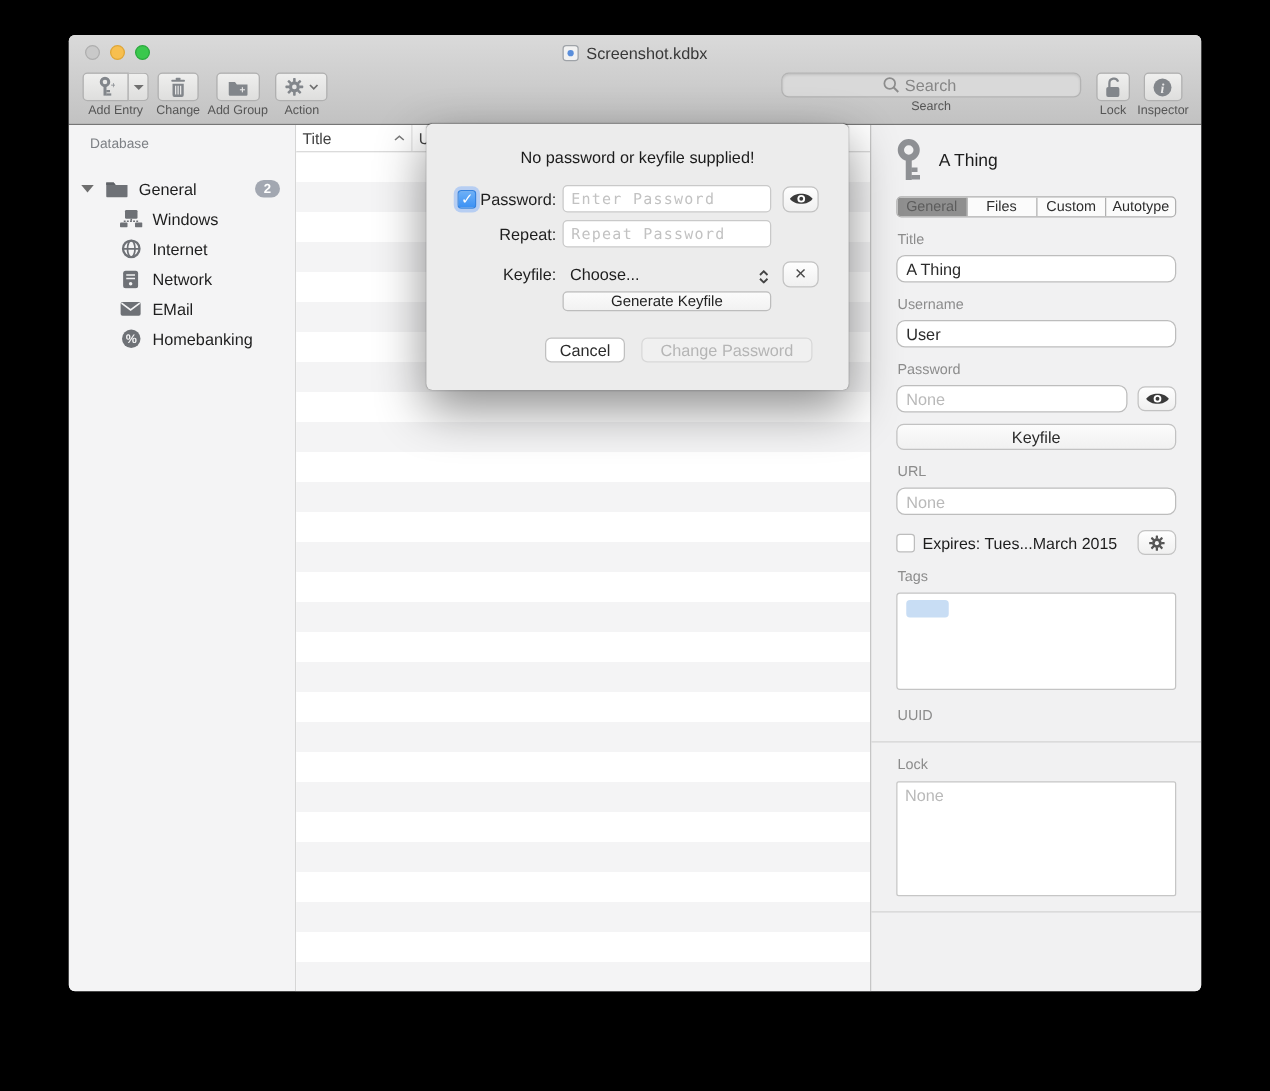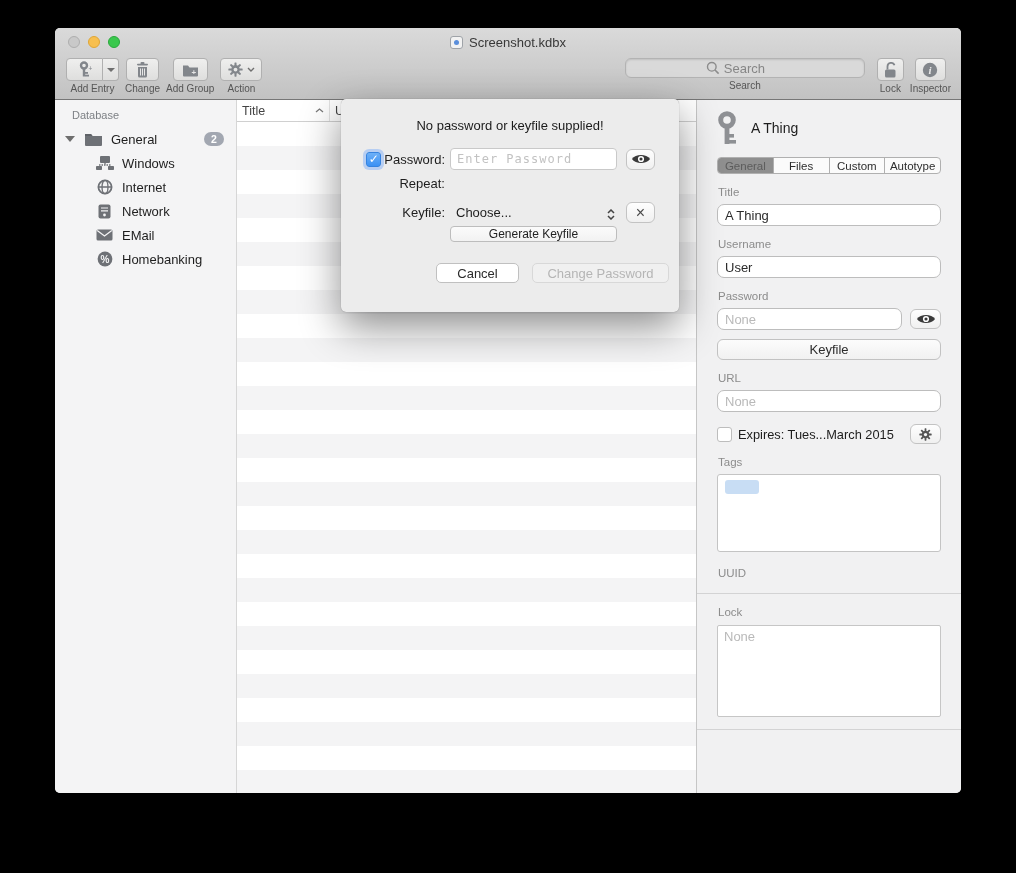--- a/index.html
+++ b/index.html
@@ -45,21 +45,21 @@
   }
   .search-field input {
     width:60px; border:none; outline:none; background:transparent;
     font-size:13px; color:#3a3a3a;
   }
   .search-field input::placeholder { color:#868686; }
   .btn-lock { width:27px; } .btn-inspector { width:31px; }
   
   .content { display:flex; height:693px; }
   .sidebar { width:182px; background:#f4f4f5; border-right:1px solid #d6d6d6; padding-top:9px; }
-  .sb-header { font-size:11px; color:#7d8085; margin:0 0 6px 17px; }
+  .sb-header { font-size:11px; color:#7d8085; margin:0 0 18px 17px; }
   .sb-row { height:24px; display:flex; align-items:center; font-size:13px; color:#1e1e1e; position:relative; }
   .sb-group .disclosure { margin-left:10px; width:0; height:0; border-left:5px solid transparent; border-right:5px solid transparent; border-top:6px solid #6e6e6e; }
   .sb-group .sb-icon { margin-left:9px; }
   .sb-group .sb-label { margin-left:8px; }
   .badge { position:absolute; right:12px; min-width:20px; height:14px; border-radius:7px; background:#a2a7b1; color:#fff; font-size:10.5px; font-weight:bold; display:flex; align-items:center; justify-content:center; padding:0 5px; }
   .sb-child .sb-icon { margin-left:40px; width:19px; display:flex; justify-content:center; }
   .sb-child .sb-label { margin-left:8px; }
   .sb-icon { color:#6e7176; display:flex; align-items:center; }
   
   .list { flex:1; background:#fff; display:flex; flex-direction:column; }
@@ -128,21 +128,21 @@
   .dlg-mini { margin-left:4px; width:29px; height:21px; }
   .keyfile-select { display:flex; align-items:flex-end; justify-content:space-between; padding-left:6px; }
   .stepper { display:flex; flex-direction:column; gap:1px; align-items:center; margin-right:2px; }
   .small-btn {
     height:16px; width:100%; border:1px solid #bdbdbd; border-radius:4px;
     background:linear-gradient(#fbfbfb,#f2f2f2); font-size:12px; color:#222;
     display:flex; align-items:center; justify-content:center;
   }
   .dlg-buttons { display:flex; margin:21px 0 0 95px; gap:13px; }
   .push-btn { height:20px; border-radius:5px; font-size:13px; display:flex; align-items:center; justify-content:center; }
-  .btn-cancel { width:83px; background:#fff; border:1px solid #c0c0c0; color:#2b2b2b; }
+  .btn-cancel { width:64px; background:#fff; border:1px solid #c0c0c0; color:#2b2b2b; }
   .btn-change { width:137px; background:#f0f0f0; border:1px solid #d8d8d8; color:#b5b5b5; }
   .x-glyph { font-size:16px; color:#4a4a4a; line-height:1; }
   svg { display:block; }
 </style>
 </head>
 <body>
 
 <div class="window">
 
   <div class="chrome">
@@ -464,20 +464,21 @@
             <circle cx="11" cy="6.5" r="1.7" fill="#3a3a3a"></circle>
           </svg>
         </span>
       </div>
     </div>
 
     <div class="dlg-row" style="margin-top:6px">
       <div class="dlg-cell-label">
         <span>Repeat:</span>
       </div>
+      <input class="dlg-txt" type="text" placeholder="Repeat Password" style="">
       <div></div>
     </div>
 
     <div class="dlg-row" style="margin-top:11px">
       <div class="dlg-cell-label">
         <span>Keyfile:</span>
       </div>
       <div class="keyfile-select">
         <span>Choose...</span>
         <span class="stepper">

